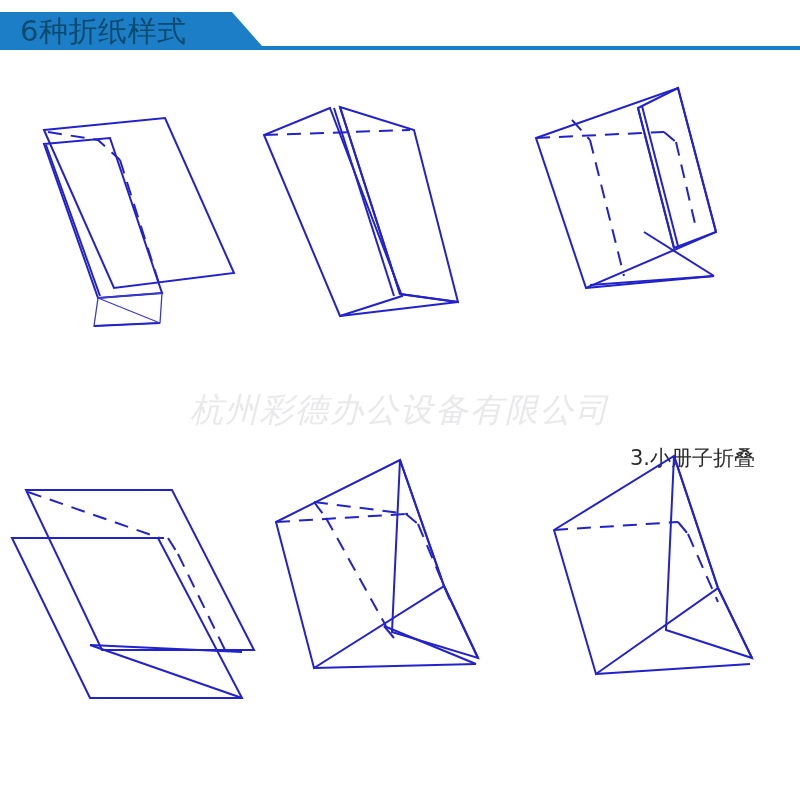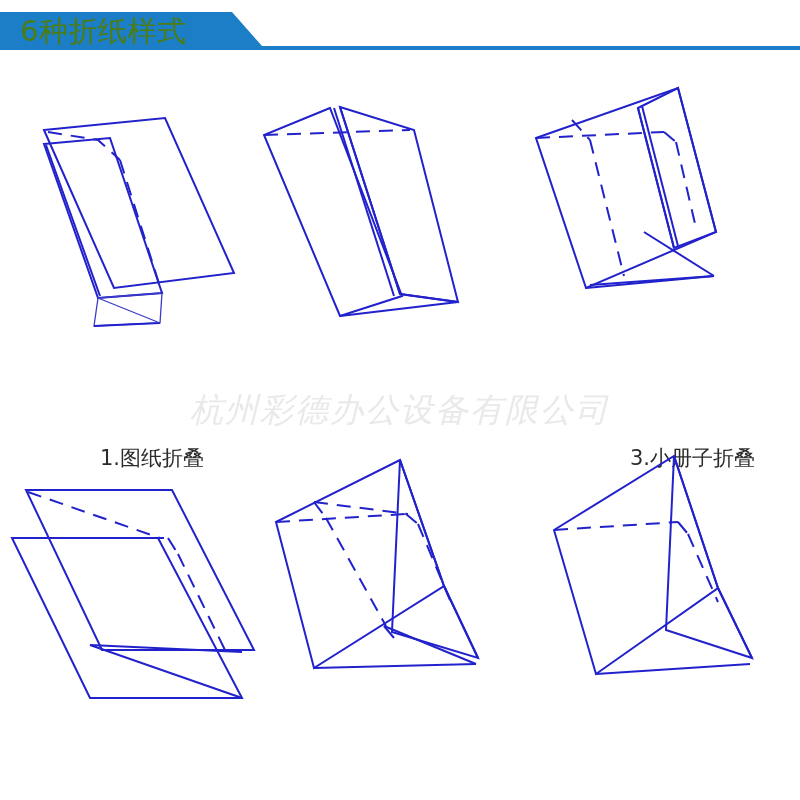--- a/index.html
+++ b/index.html
@@ -26,21 +26,21 @@
   }
   #header-banner svg {
     display: block;
   }
   #banner-title {
     position: absolute;
     left: 20px;
     top: 14px;
     font-size: 29px;
     line-height: 34px;
-    color: #4d7c0f;
+    color: #0c4a6e;
     font-family: "DejaVu Sans", "Liberation Sans", sans-serif;
     letter-spacing: 0.5px;
     white-space: nowrap;
   }
 
   
   #watermark {
     position: absolute;
     left: 0;
     top: 388px;
@@ -125,21 +125,20 @@
 
     <path class="solid" d="M 44,57 L 98,208"></path>
 
     <polygon class="solid-thin" points="96,210 160,205 158,235 92,238"></polygon>
     <path class="solid" d="M 92,238 L 158,235"></path>
     <path class="solid-thin" d="M 96,210 L 158,235"></path>
 
     <path class="dashed" d="M 46,44 L 96,52 L 118,72"></path>
     <path class="dashed" d="M 118,72 L 160,205"></path>
   </svg>
-  <div class="fold-caption cap-pos-1">1.图纸折叠</div>
 </div>
 
 <div class="fold-cell" id="cell-2">
   <svg class="fold-figure" viewBox="0 0 266 262" width="266" height="262">
 
     <polygon class="solid" points="68,20 2,47 78,228 140,208"></polygon>
 
     <path class="solid" d="M 72,20 L 132,208"></path>
     <path class="solid" d="M 78,19 L 138,206"></path>
 

